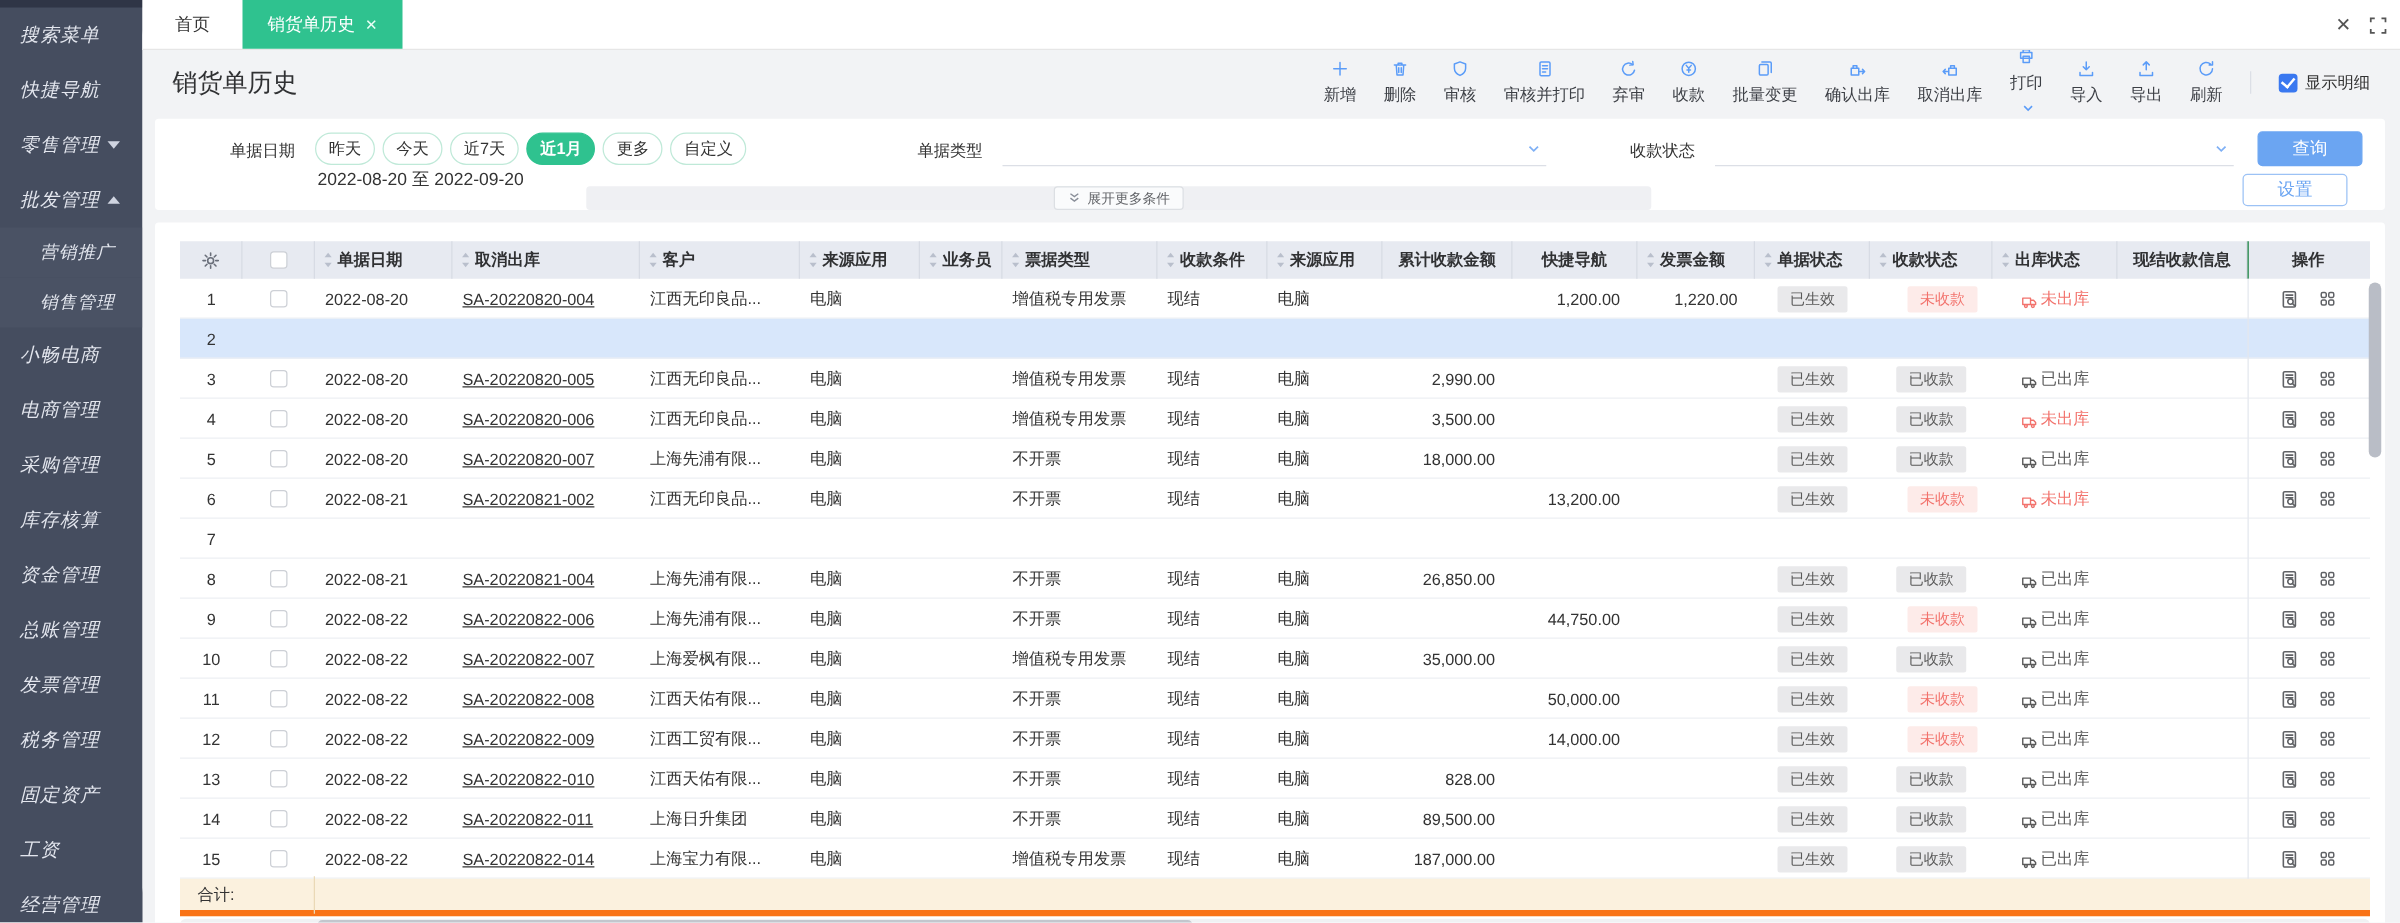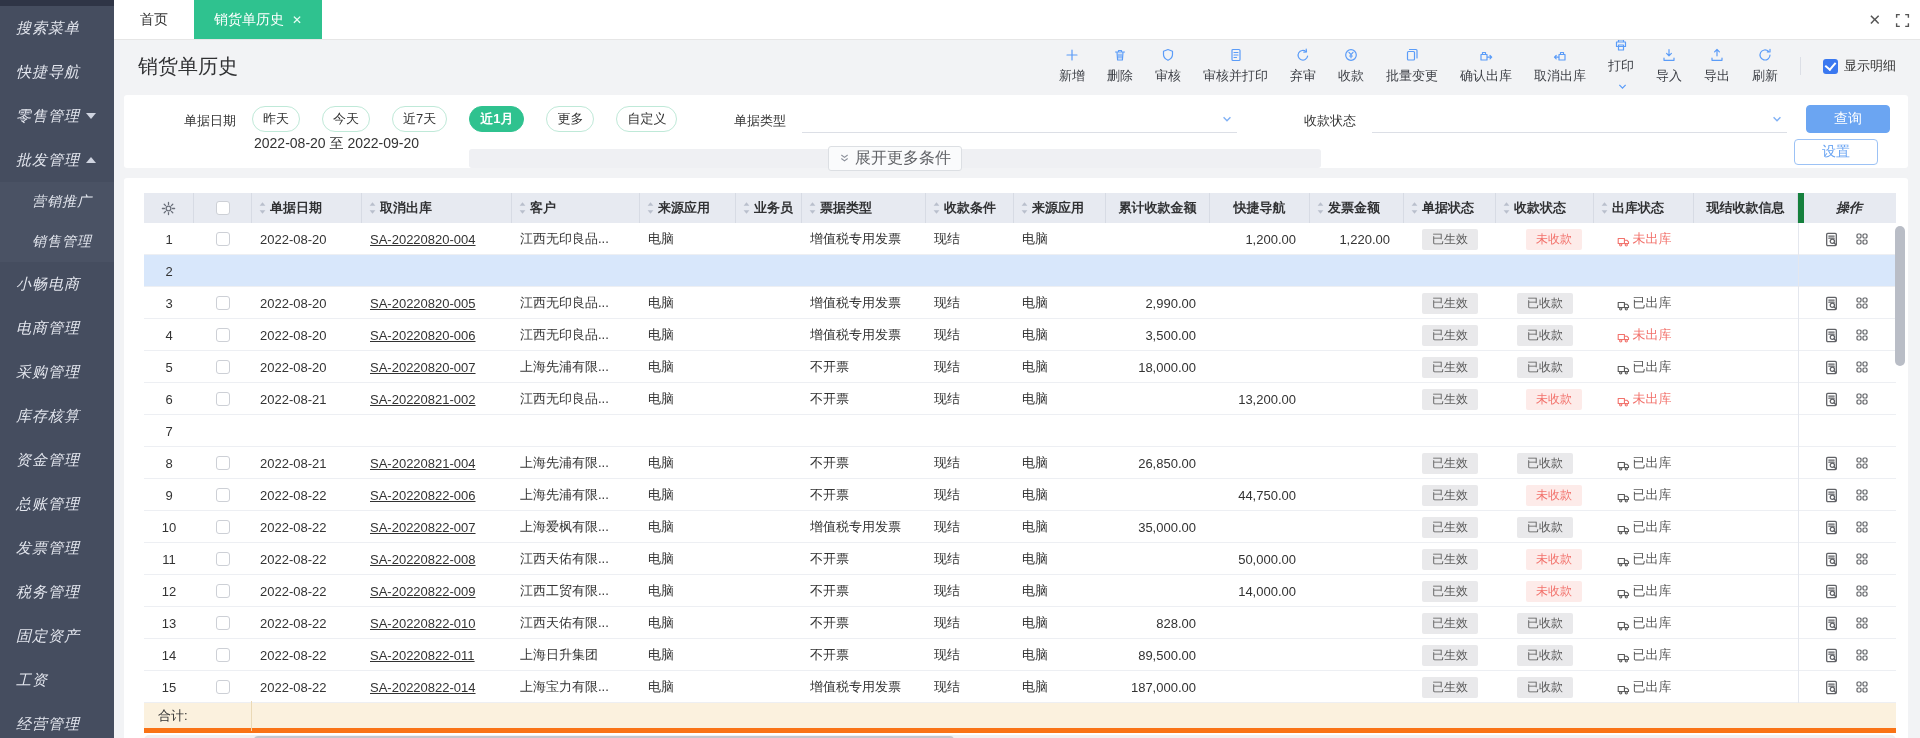--- a/index.html
+++ b/index.html
@@ -35,51 +35,51 @@
   .tbtn .dd { color:#5b9cf8; margin-left:2px; }
   .tb-sep { width:1px; height:18px; background:#dcdfe6; }
   .showdetail { display:flex; align-items:center; gap:6px; cursor:pointer; }
   .cbx-on { width:15px; height:15px; background:#3a78f0; border-radius:3px; position:relative; }
   .cbx-on::after { content:""; position:absolute; left:4px; top:1px; width:5px; height:8px;
     border:solid #fff; border-width:0 2px 2px 0; transform:rotate(40deg); }
 
   
   .filter-card { position:absolute; left:10px; right:12px; top:95px; height:73px; background:#fff; border-radius:3px; }
   .f-label { position:absolute; font-size:13px; color:#333; top:17px; }
-  .pills { position:absolute; left:128px; top:11px; display:flex; gap:22px; }
+  .pills { position:absolute; left:128px; top:11px; display:flex; gap:6px; }
   .pill { border:1px solid #bfe9d8; background:#fff; color:#333; border-radius:13px; padding:3px 10px; font-size:13px; cursor:pointer; white-space:nowrap; }
   .pill.active { background:#2fc28f; border-color:#2fc28f; color:#fff; font-weight:bold; }
   .daterange { position:absolute; left:130px; top:40px; color:#333; font-size:14px; }
   .sel-line { position:absolute; top:12px; height:26px; border-bottom:1px solid #dcdfe6; cursor:pointer; }
   .sel-line .chev { position:absolute; right:4px; top:6px; color:#7fb0f5; }
   .btn-query { position:absolute; right:18px; top:10px; width:84px; height:28px; background:#6ba5f2; color:#fff;
     border:1px solid #6ba5f2; border-radius:4px; font-size:14px; cursor:pointer; }
   .btn-set { position:absolute; right:30px; top:44px; width:84px; height:26px; background:#fff; color:#6ba5f2;
     border:1px solid #9cc2f5; border-radius:4px; font-size:14px; cursor:pointer; }
   .expandbar { position:absolute; left:345px; top:54px; width:852px; height:19px; background:#eff0f3; border-radius:3px;
     display:flex; align-items:center; justify-content:center; }
   .expandpill { display:flex; align-items:center; gap:5px; background:#fafbfc; border:1px solid #dcdfe3;
-    border-radius:3px; padding:1px 10px; font-size:16px; color:#606266; cursor:pointer; }
+    border-radius:3px; padding:1px 10px; font-size:11px; color:#606266; cursor:pointer; }
   .expandpill svg { color:#8a8f99; }
 
   
   .table-card { position:absolute; left:10px; right:12px; top:178px; bottom:-10px; background:#fff; border-radius:3px; padding:15px 12px 0 20px; }
   .grid { display:grid; grid-template-columns:50px 58px 110px 150px 128px 96px 66px 124px 88px 92px 104px 100px 94px 92px 98px 100px 104px 96px; align-items:center; }
   .thead { background:#e7eaf1; height:30px; }
   .th { display:flex; align-items:center; height:30px; padding:0 6px; font-weight:bold; color:#303133;
     border-right:1px solid #d7dbe4; gap:3px; white-space:nowrap; overflow:hidden; }
   .th.center { justify-content:center; }
   .th:last-child { border-right:none; }
   .trow { height:32px; border-bottom:1px solid #edeff3; }
   .trow.selected { background:#d8e7fb; }
   .td { padding:0 8px; white-space:nowrap; overflow:hidden; color:#333; height:32px; display:flex; align-items:center; }
   .td.center { justify-content:center; }
   .td.right { justify-content:flex-end; padding-right:14px; }
   .td.opcell { border-left:1px solid #e4e7ee; justify-content:center; gap:16px; color:#606266; }
-  .th.opcell { border-left:6px solid #15803d;font-style:italic; }
+  .th.opcell { border-left:1px solid #15803d; }
   .doc-link { color:#333; text-decoration:underline; cursor:pointer; }
   .badge { padding:2px 10px; border-radius:2px; background:#e9e9eb; color:#595959; font-size:12px; }
   .badge.warn { background:#fdebe9; color:#f2726c;margin-left:18px; }
   .ship { display:flex; align-items:flex-end; gap:3px; color:#595959; }
   .ship.warn { color:#f2726c; }
   .opicon { cursor:pointer; display:flex; }
   .checkbox { width:14px; height:14px; border:1px solid #cdd0d6; border-radius:3px; background:#fff; cursor:pointer; }
   .tfoot { display:flex; background:#fbf1de; height:30px; align-items:center; border-bottom:5px solid #f97316; }
   .tfoot .flabel { width:108px; padding-left:14px; border-right:1px solid #ead9b6; height:30px; display:flex; align-items:center; color:#333; }
   .hscroll { height:10px; background:#f0f1f3; margin-top:2px; position:relative; border-radius:5px; }

